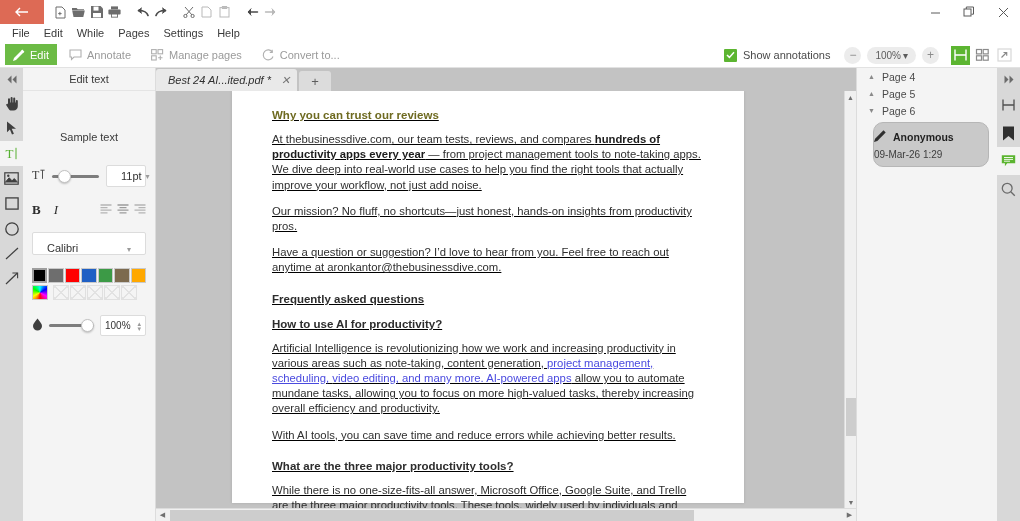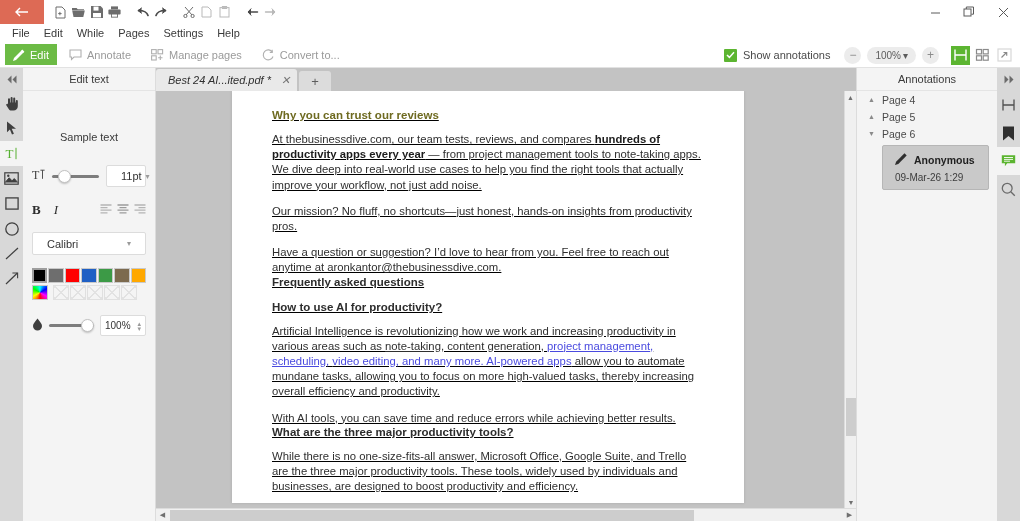--- a/index.html
+++ b/index.html
@@ -116,21 +116,21 @@
     background: #fff; border: 1px solid #dcdcdc; height: 22px; border-radius: 2px;
     display: flex; align-items: center; padding: 0 14px; font-size: 11px; color: #333;
     justify-content: space-between;
   }
   .combo .caret { color: #9a9a9a; font-size: 8px; margin-left: 4px; }
   .row-bi { margin-top: 14px; justify-content: space-between; }
   .bi-left { display: flex; align-items: center; gap: 13px; }
   .bi-btn { font-size: 13px; color: #2e2e2e; font-family: "Liberation Serif", serif; }
   .align-grp { display: flex; gap: 5px; }
   .font-row { margin-top: 13px; }
-  .font-combo { width: 115px; height: 23px; }
+  .font-combo { width: 115px; height: 23px; align-items: flex-end; }
   .swatches { margin-top: 13px; padding: 0 9px; }
   .sw-row { display: flex; gap: 1px; }
   .sw { width: 16px; height: 15px; border: 1px solid #c9c9c9; }
   .sw.sel { outline: 2px solid #9e9e9e; outline-offset: -2px; }
   .sw-empty { position: relative; background: #f4f4f4; border: 1px solid #e0e0e0; }
   .sw-empty::before, .sw-empty::after {
     content:''; position: absolute; left: 0; top: 0; width: 100%; height: 100%;
     background: linear-gradient(to top right, transparent 46%, #e2e2e2 46%, #e2e2e2 54%, transparent 54%);
   }
   .sw-empty::after { background: linear-gradient(to bottom right, transparent 46%, #e2e2e2 46%, #e2e2e2 54%, transparent 54%); }
@@ -175,21 +175,21 @@
   }
   .h-strong { font-size: 11.5px; font-weight: bold; color: #2d2d2d; }
   .h-green { color: #6e6a20; }
   .para {
     font-size: 11.3px; line-height: 15.2px; color: #2f2f2f; margin-top: 11px;
   }
   .para b { font-weight: bold; color: #1c1c1c; }
   .lnk-u { text-decoration: underline; color: #2f2f2f; }
   .lnk-b { color: #4a4adf; text-decoration: underline; }
   .lnk-bn { color: #4a4adf; }
-  .mt18 { }
+  .mt18 { margin-top: 17px; }
   .mt14 { margin-top: 13px; }
 
   
   .vscroll {
     position: absolute; top: 91px; right: 164px; width: 12px; bottom: 13px;
     background: #f0f0f0; border-left: 1px solid #dcdcdc;
   }
   .vs-arrow { height: 12px; display: flex; align-items: center; justify-content: center; color: #707070; font-size: 7px; }
   .vs-thumb { position: absolute; left: 1px; width: 10px; top: 307px; height: 38px; background: #cdcdcd; }
   .hscroll {
@@ -207,22 +207,22 @@
   .annot-title {
     height: 23px; display: flex; align-items: center; justify-content: center;
     font-size: 11px; color: #3a3a3a; border-bottom: 1px solid #e4e4e4;
   }
   .pg-row {
     height: 17px; display: flex; align-items: center; gap: 7px; padding-left: 11px;
     font-size: 10.5px; color: #4a4a4a;
   }
   .pg-tri { color: #8a8a8a; font-size: 7px; width: 7px; }
   .note-card {
-    margin: 3px 8px 0 25px; background: #c9c9c9; border: 1px solid #b6b6b6;
-    border-radius: 2px; padding: 5px 6px 6px 12px;
+    margin: 3px 8px 0 16px; background: #c9c9c9; border: 1px solid #b6b6b6;
+    border-radius: 10px; padding: 5px 6px 6px 0;
   }
   .note-head { display: flex; align-items: center; gap: 6px; }
   .note-author { font-size: 10.5px; color: #1f1f1f; font-weight: bold; }
   .note-date { font-size: 10px; color: #3d3d3d; margin-top: 3px; }
 
   .annot-rail {
     position: absolute; top: 68px; right: 0; width: 23px; bottom: 0; background: #d8d8d8;
   }
   .ar-top { height: 23px; display: flex; align-items: center; justify-content: center; color: #6b6b6b; font-size: 9px; }
   .ar-btn { height: 28px; display: flex; align-items: center; justify-content: center; color: #3f3f3f; }
@@ -607,21 +607,20 @@
     <div class="vs-arrow" style="position:absolute;bottom:0;left:0;width:12px">▼</div>
   </div>
 
   <div class="hscroll">
     <div class="hs-arrow">◀</div>
     <div class="hs-thumb"></div>
     <div class="hs-arrow" style="position:absolute;right:0">▶</div>
   </div>
 
   <div class="annot">
-    <div class="annot-title">Annotations</div>
 
     <div class="pg-row">
       <span class="pg-tri">▲</span>
       <span>Page 4</span>
     </div>
     <div class="pg-row">
       <span class="pg-tri">▲</span>
       <span>Page 5</span>
     </div>
     <div class="pg-row">

